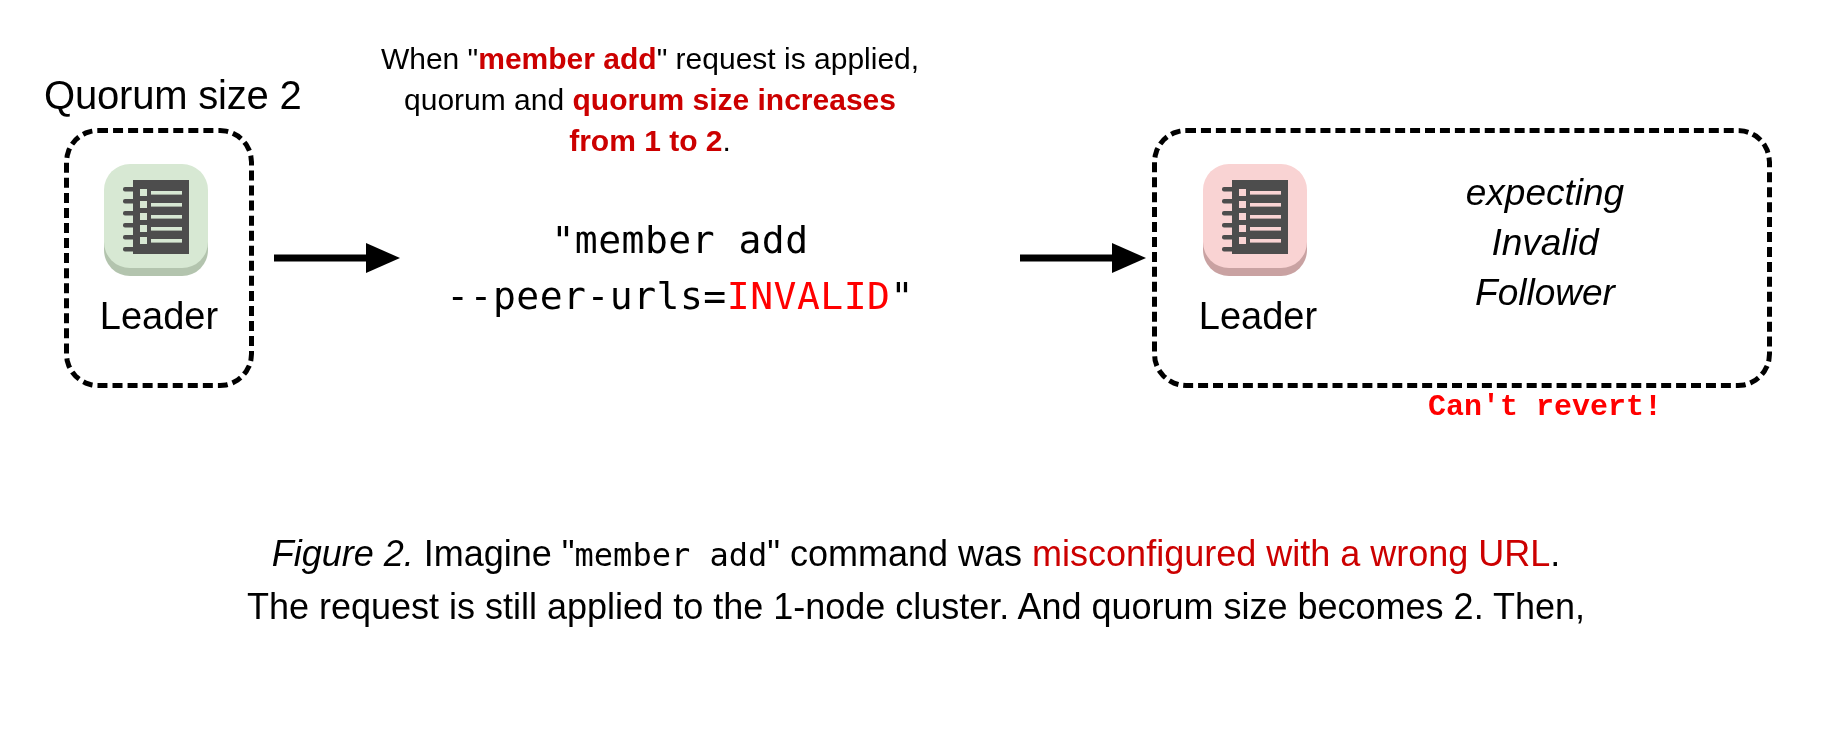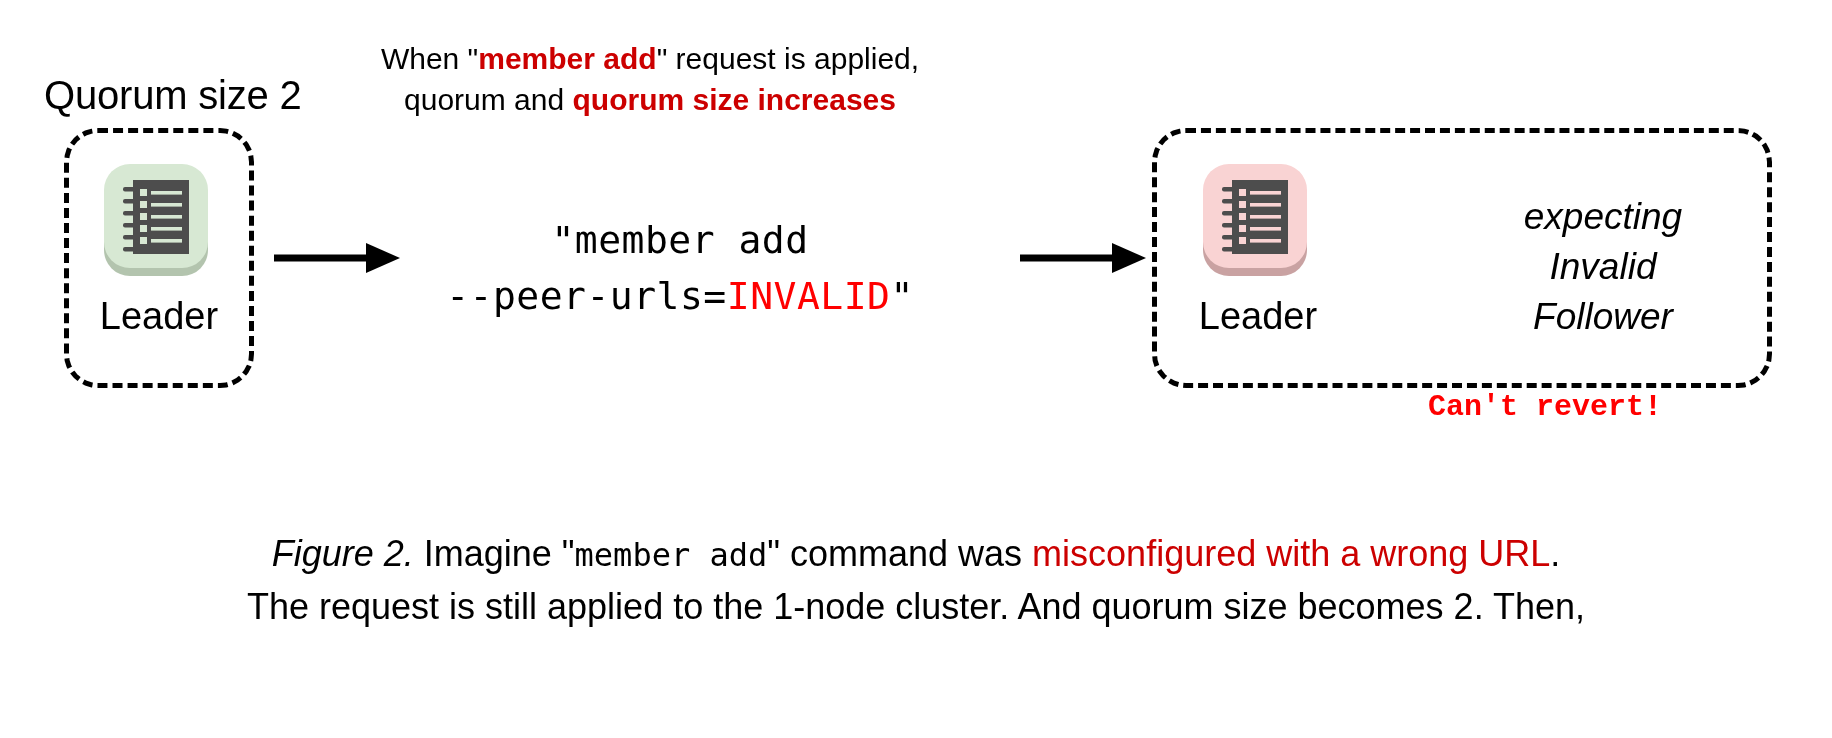--- a/index.html
+++ b/index.html
@@ -174,20 +174,23 @@
     </svg>
   </div>
 
   <div class="top-note" style="left:355px; top:38px; width:590px;">
     <div>
       <span>When "</span><span class="red-bold">member add</span><span>" request is applied,</span>
     </div>
     <div>
       <span>quorum and </span><span class="red-bold">quorum size increases</span>
     </div>
+    <div>
+      <span class="red-bold">from 1 to 2</span><span>.</span>
+    </div>
   </div>
 
   <div class="command" style="left:440px; top:212px; width:480px;">
     <div>"member add</div>
     <div>
       <span>--peer-urls=</span><span class="invalid">INVALID</span><span>"</span>
     </div>
   </div>
 
   <div class="arrow" style="left:1018px; top:238px;">
@@ -224,21 +227,21 @@
           <rect x="40" y="67" width="7" height="7"></rect>
           <rect x="51" y="69" width="31" height="3.6"></rect>
           <rect x="40" y="79" width="7" height="7"></rect>
           <rect x="51" y="81" width="31" height="3.6"></rect>
         </g>
       </svg>
     </div>
     <div class="node-label">Leader</div>
   </div>
 
-  <div class="expect-note" style="left:1438px; top:168px; width:330px;margin-top:24px;">
+  <div class="expect-note" style="left:1380px; top:168px; width:330px;">
     <div>expecting</div>
     <div>Invalid</div>
     <div>Follower</div>
   </div>
 
   <div class="revert-note" style="left:1380px; top:390px; width:330px;">Can't revert!</div>
 
   <div class="caption" style="top:528px;">
     <div>
       <span class="fig-label">Figure 2.</span><span> Imagine "</span><span class="mono">member add</span><span>" command was </span><span class="em-red">misconfigured with a wrong URL</span><span>.</span>

